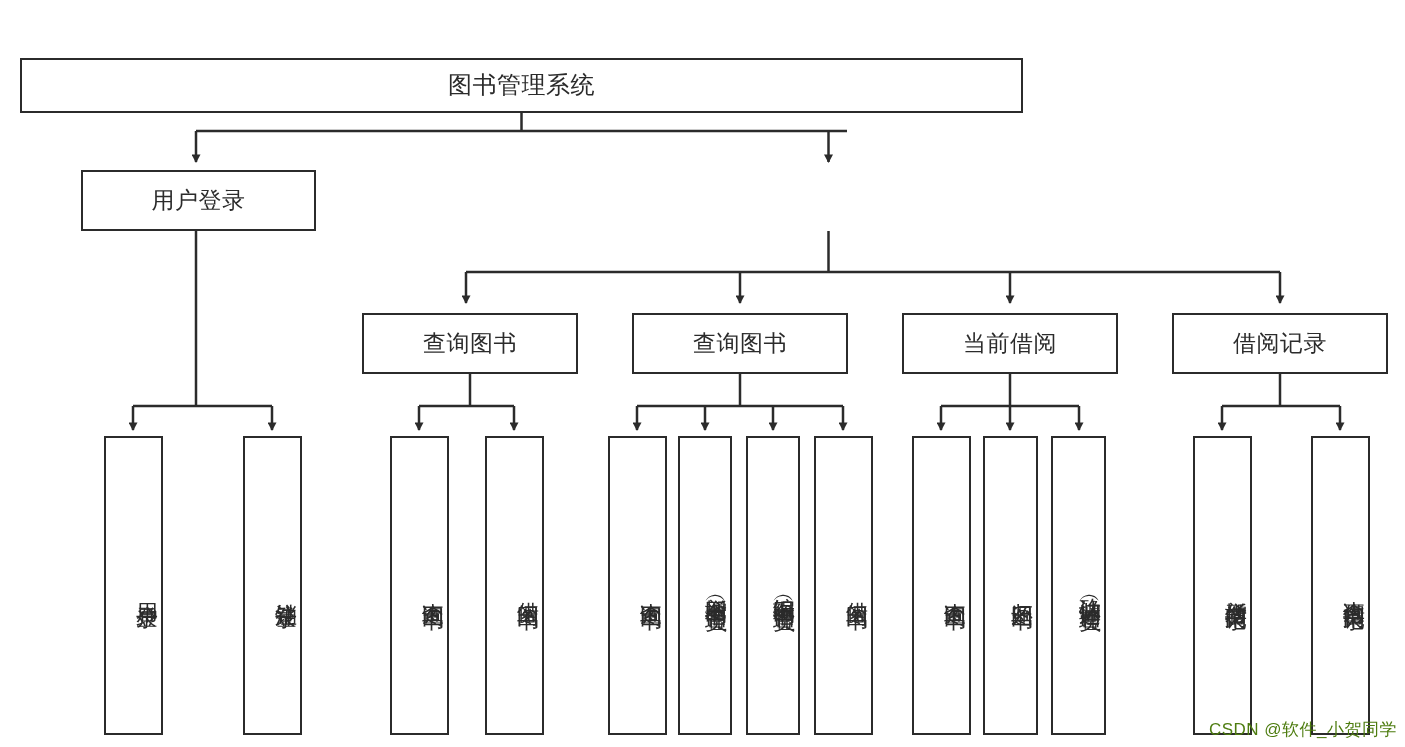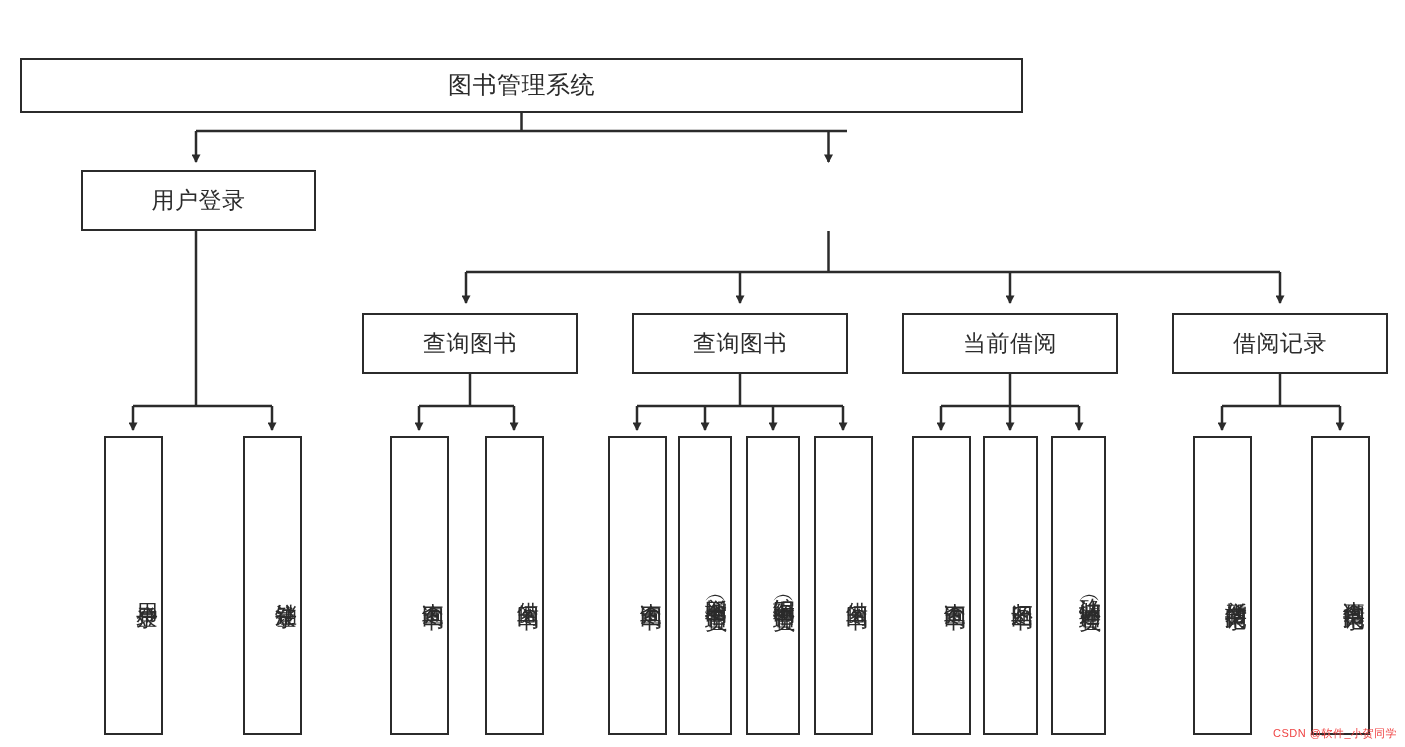--- a/index.html
+++ b/index.html
@@ -57,22 +57,22 @@
   }
   .node.vert .label {
     writing-mode: vertical-rl;
     text-orientation: upright;
     display: block;
   }
   .watermark {
     position: absolute;
     right: 8px;
     bottom: 6px;
-    font-size: 11px;
-    color: #ef4444;
+    font-size: 17px;
+    color: #4d7c0f;
     letter-spacing: 0.5px;
     white-space: nowrap;
   }
 </style>
 </head>
 <body>
 
 <div id="canvas">
 
   <svg id="edges" viewBox="0 0 1405 747" xmlns="http://www.w3.org/2000/svg">

